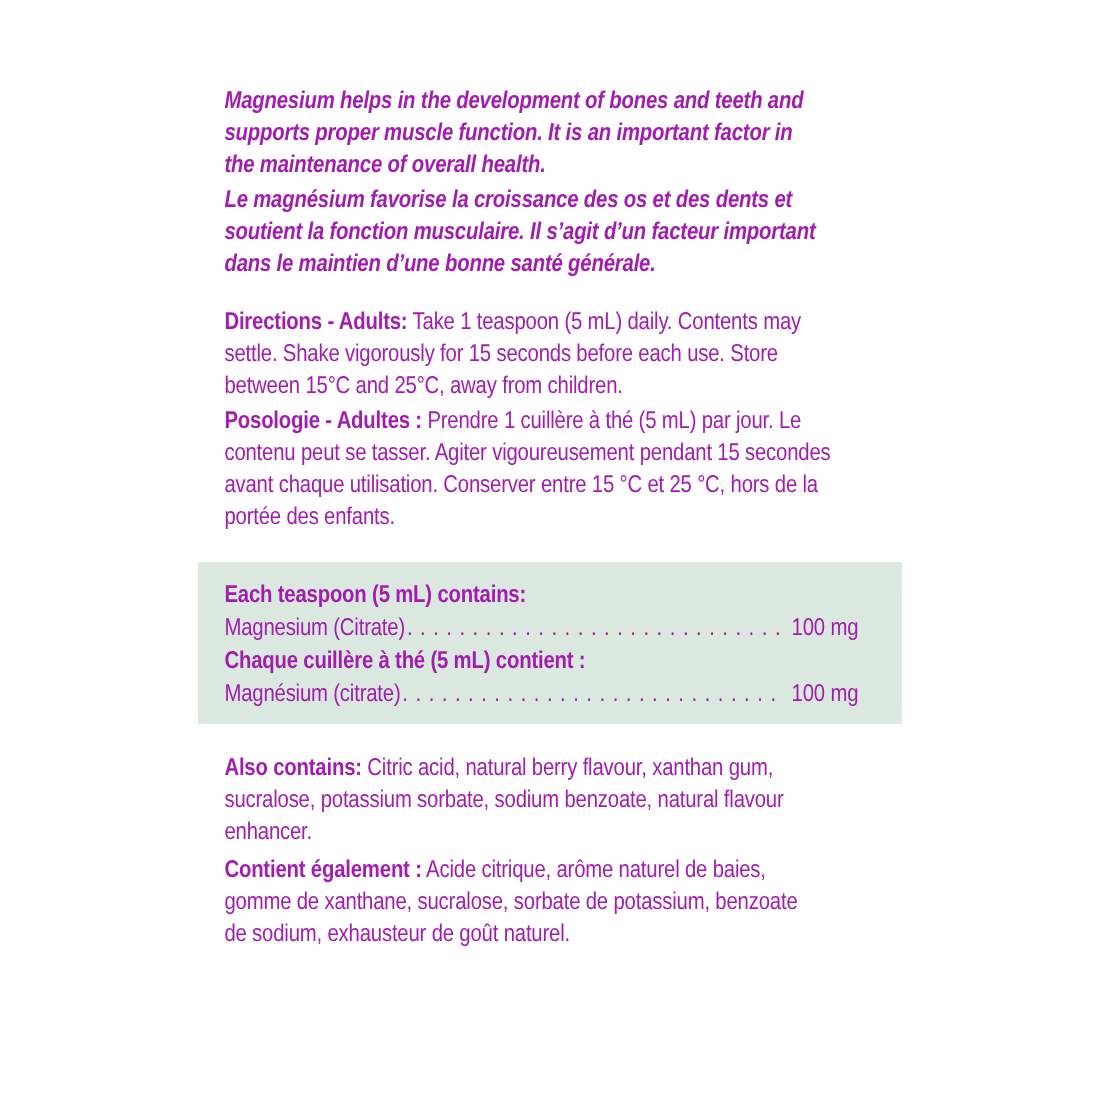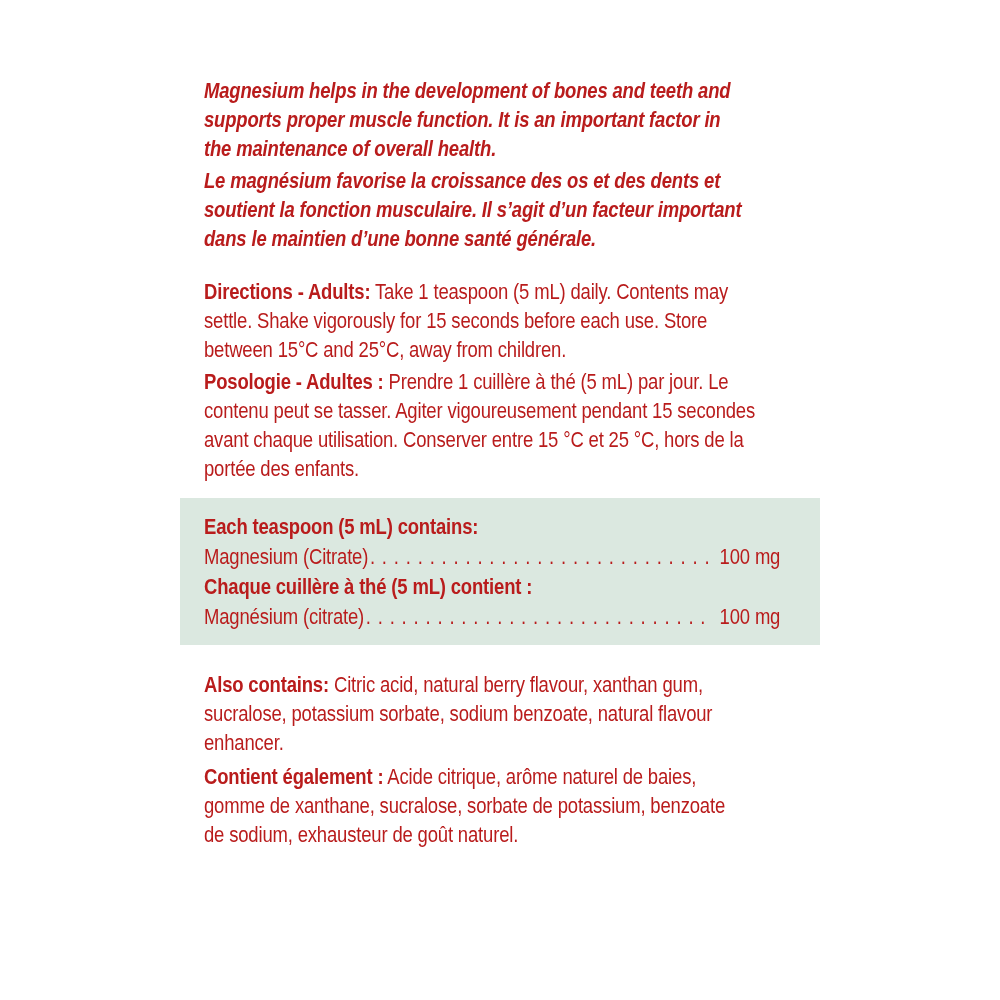--- a/index.html
+++ b/index.html
@@ -13,41 +13,41 @@
     width: 1000px;
     height: 1000px;
     background: #ffffff;
     overflow: hidden;
   }
   .label-col {
     position: absolute;
     left: 204px;
     top: 76px;
     width: 640px;
-    color: #b91c1c;
+    color: #a21caf;
   }
   p { margin: 0; }
   .block {
     font-size: 22px;
     line-height: 29px;
     letter-spacing: -0.2px;
     width: max-content;
     transform: scaleX(0.84);
     transform-origin: left top;
   }
   .pre { white-space: pre-line; }
   .claims {
     font-weight: bold;
     font-style: italic;
   }
   .lbl { font-weight: bold; }
   .mt-lang { margin-top: 3px; }
   .mt-section { margin-top: 24px; }
   .dosage-box {
-    margin-top: 15px;
+    margin-top: 28px;
     margin-left: -24px;
     width: 616px;          
     padding: 14px 0 13px 24px;
     background: #dbe8e0;
   }
   .box-heading {
     font-size: 22px;
     line-height: 30px;
     font-weight: bold;
     letter-spacing: -0.2px;

